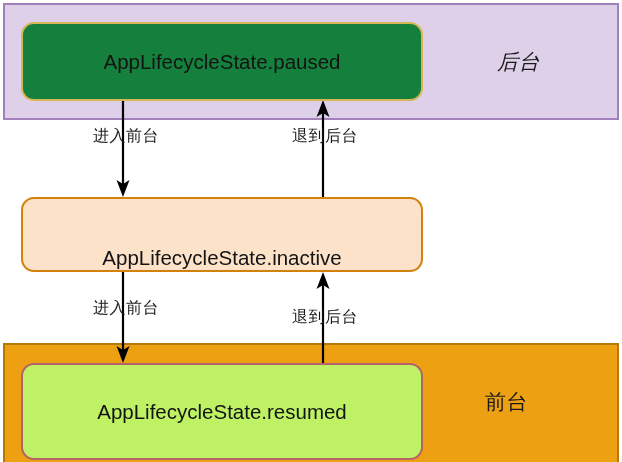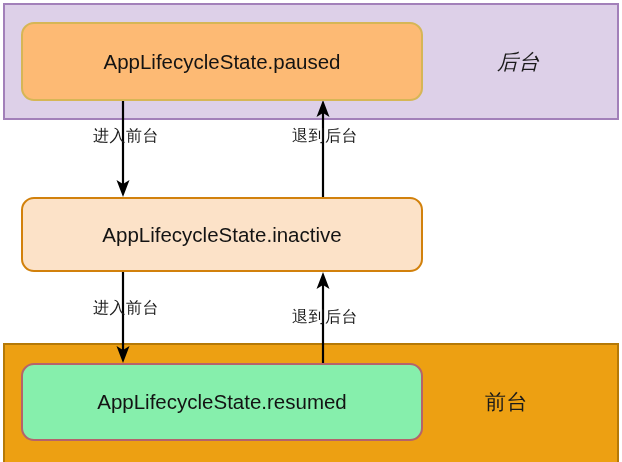--- a/index.html
+++ b/index.html
@@ -68,33 +68,34 @@
     display: flex;
     align-items: center;
     justify-content: center;
     font-size: 20.5px;
     color: #131313;
     white-space: nowrap;
   }
   .state-paused {
     top: 22px;
     height: 79px;
-    background: #fdba74;
+    background: #15803d;
     border: 2px solid #d6b656;
   }
   .state-inactive {
     top: 197px;
     height: 75px;
     background: #fce2c8;
     border: 2px solid #d2810c;
+    align-items: flex-end;
   }
   .state-resumed {
     top: 363px;
-    height: 78px;
-    background: #86efac;
+    height: 97px;
+    background: #bef264;
     border: 2px solid #b5636b;
   }
 
   
   .arrow-svg {
     position: absolute;
     left: 0;
     top: 0;
     width: 622px;
     height: 462px;

